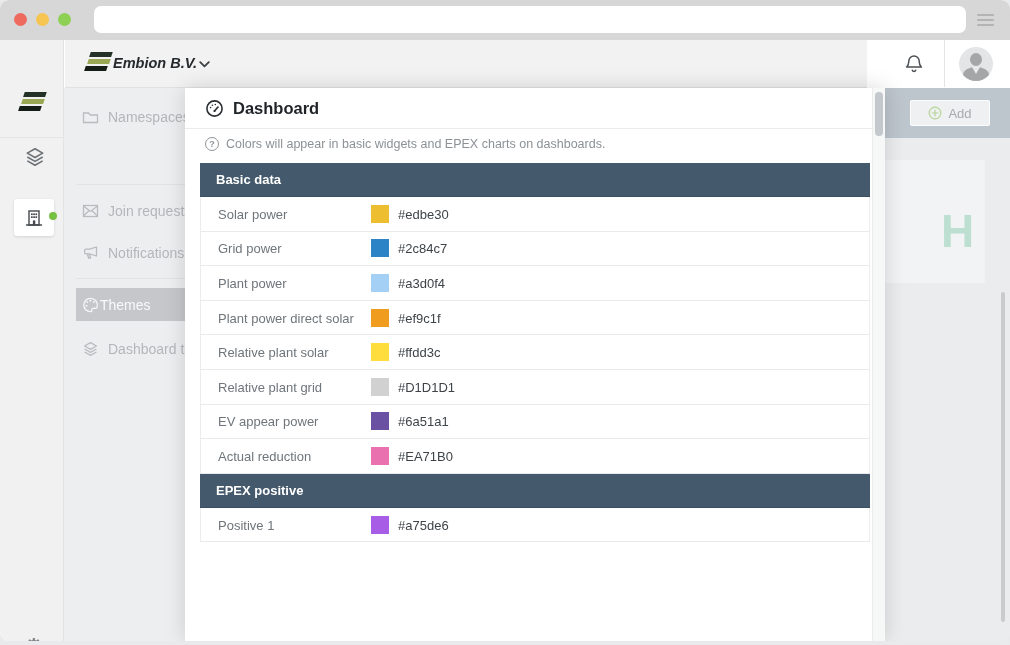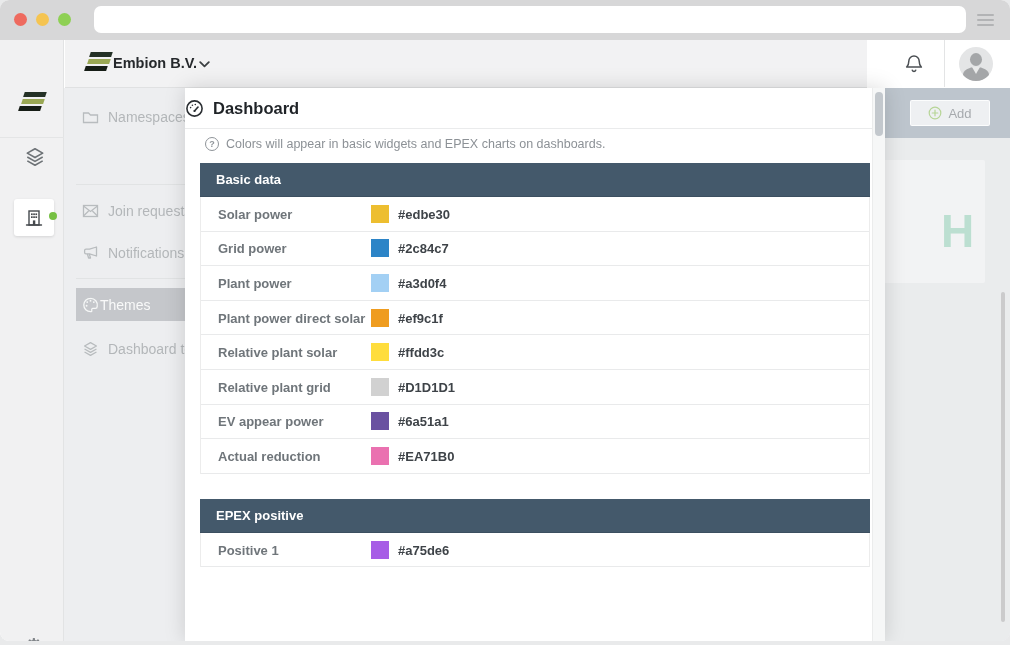--- a/index.html
+++ b/index.html
@@ -22,21 +22,21 @@
   .logo i:nth-child(1){ top:0;    margin-left:5px; background:#243126; }
   .logo i:nth-child(2){ top:7px;  margin-left:2.5px; background:#9aa854; }
   .logo i:nth-child(3){ top:14px; margin-left:0; background:#161d16; }
   #rail-divider { position:absolute; left:0; top:97px; width:64px; height:1px; background:#e4e5e6; }
   #rail-layers { position:absolute; left:24px; top:106px; }
   #org-tile { position:absolute; left:14px; top:159px; width:40px; height:37px; background:#fff; border-radius:3px; box-shadow:0 1px 3px rgba(0,0,0,0.12); display:flex; align-items:center; justify-content:center; }
   #org-dot { position:absolute; left:49px; top:172px; width:8px; height:8px; border-radius:50%; background:#76c043; }
   #rail-gear { position:absolute; left:24px; top:596px; font-size:22px; color:#82868a; line-height:22px; }
 
   
-  #appheader { position:absolute; left:65px; top:40px; width:802px; height:48px; background:#f2f2f3; border-bottom:1px solid #e0e1e2; }
+  #appheader { position:absolute; left:65px; top:40px; width:802px; height:48px; background:#f2f2f3; border-bottom:1px solid #e0e1e2;font-style:italic; }
   #hdr-logo { position:absolute; left:20px; top:12px; }
   #org-name { position:absolute; left:48px; top:15px; font-size:14.5px; font-weight:bold; color:#26292c; }
   #org-caret { position:absolute; left:134px; top:21px; }
   #bell { position:absolute; left:838px; top:13px; }
   #hdr-sep { position:absolute; left:879px; top:0; width:1px; height:47px; background:#e3e4e5; }
   #avatar { position:absolute; left:894px; top:7px; width:34px; height:34px; border-radius:50%; background:#e4e5e6; overflow:hidden; }
   #avatar .head { position:absolute; left:11px; top:6px; width:12px; height:13px; border-radius:50%; background:#a4a6a8; }
   #avatar .body { position:absolute; left:4px; top:20px; width:26px; height:16px; border-radius:50% 50% 0 0; background:#a4a6a8; }
   #avatar .collar { position:absolute; left:13px; top:20px; width:8px; height:7px; background:#e9eaea; clip-path:polygon(0 0,100% 0,50% 100%); }
 
@@ -55,37 +55,37 @@
 
   #pagebg { position:absolute; left:185px; top:138px; width:825px; height:503px; background:#d9dcdf; }
   #ns-card { position:absolute; left:740px; top:160px; width:245px; height:123px; background:#e8eaec; border-radius:2px; }
   #watermark { position:absolute; left:941px; top:204px; font-size:46px; font-weight:bold; color:#86c5ab; }
   #page-scroll { position:absolute; left:1001px; top:292px; width:4px; height:330px; background:#a0a1a3; border-radius:2px; }
 
   #overlay { position:absolute; left:64px; top:88px; width:946px; height:553px; background:rgba(255,255,255,0.45); }
 
   
   #modal { position:absolute; left:185px; top:88px; width:700px; height:553px; background:#fff; box-shadow:0 0 20px rgba(0,0,0,0.15); }
-  #m-head { position:absolute; left:0; top:0; width:687px; height:40px; display:flex; align-items:center; gap:9px; }
+  #m-head { position:absolute; left:0; top:0; width:687px; height:40px; display:flex; align-items:center; padding-left:20px; gap:9px; }
   #m-title { font-size:16.5px; font-weight:bold; color:#1f2327; }
   #m-hdivider { position:absolute; left:0; top:40px; width:687px; height:1px; background:#eaebec; }
   #m-sub { position:absolute; left:20px; top:48px; height:16px; display:flex; align-items:center; gap:7px; }
   #help-ic { width:14px; height:14px; border-radius:50%; border:1.2px solid #8f9499; color:#8f9499; font-size:9px; font-weight:bold; display:flex; align-items:center; justify-content:center; }
   #m-subtext { font-size:12.5px; color:#8c9196; }
   #m-scroll { position:absolute; right:0; top:0; width:13px; height:553px; background:#f6f7f7; border-left:1px solid #ebecec; }
   #m-thumb { position:absolute; left:2px; top:4px; width:8px; height:44px; background:#c3c8cd; border-radius:4px; }
 
   #tables { position:absolute; left:15px; top:75px; width:670px; }
   .thead { height:34px; display:flex; align-items:center; padding-left:16px; color:#fff; font-size:13px; font-weight:bold; border-bottom:1px solid #3c4f60; }
   .tbody { border-left:1px solid #ececec; border-right:1px solid #ececec; }
-  .trow { position:relative; height:34.6px; border-bottom:1px solid #e9eaeb; background:#fff;font-weight:bold; }
+  .trow { position:relative; height:34.6px; border-bottom:1px solid #e9eaeb; background:#fff; }
   .tlabel { position:absolute; left:17px; top:50%; transform:translateY(-50%); font-size:13px; color:#6f757a; }
   .swatch { position:absolute; left:170px; top:50%; transform:translateY(-50%); width:18px; height:18px; }
   .thex { position:absolute; left:197px; top:50%; transform:translateY(-50%); font-size:13px; color:#3e4348; }
-  #table-epex { margin-top:25px; }
+  #table-epex { }
 
   svg { display:block; }
 </style>
 </head>
 <body>
 
 <div id="window">
 
   <div id="chrome">
     <span class="tlight" id="tl-close" style="background:#ee6a5f"></span>

